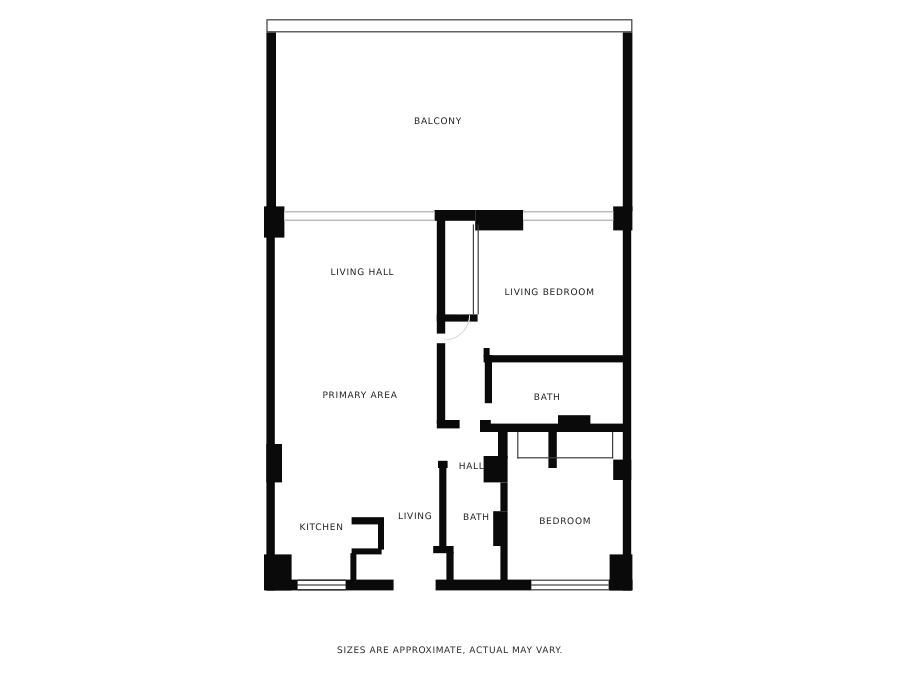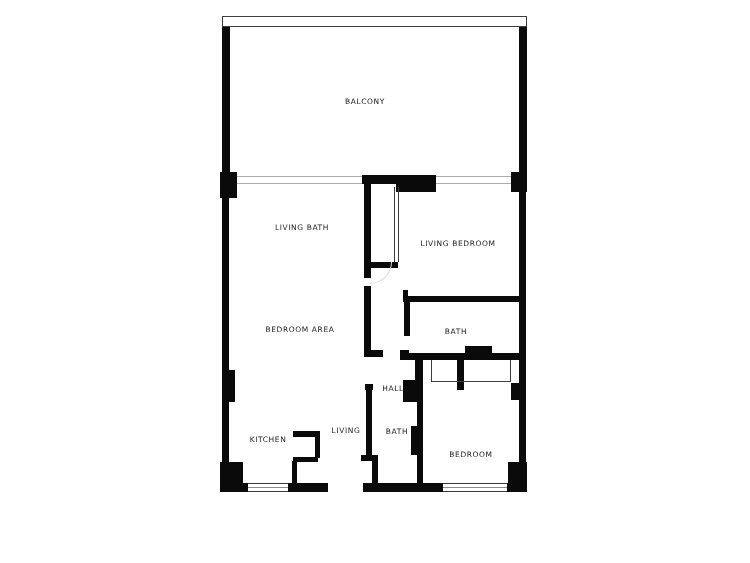--- a/index.html
+++ b/index.html
@@ -79,29 +79,30 @@
 
   <div class="slider" style="left:237px;top:176px;width:125px;height:8px;"></div>
   <div class="slider" style="left:436px;top:176px;width:75px;height:8px;"></div>
   <div class="closet-face" style="left:394px;top:187px;width:5px;height:75px;"></div>
   <div class="closet-box" style="left:431px;top:360px;width:80px;height:22px;"></div>
   <div class="window" style="left:248px;top:483px;width:40px;height:9px;"></div>
   <div class="window" style="left:443px;top:483px;width:64px;height:9px;"></div>
   <div class="door-arc" style="left:370px;top:262px;width:22px;height:22px;"></div>
 
   <div class="room-label" style="left:365px;top:101px;">BALCONY</div>
-  <div class="room-label" style="left:302px;top:227px;">LIVING BATH</div>
+  <div class="room-label" style="left:302px;top:227px;">LIVING HALL</div>
   <div class="room-label" style="left:458px;top:243px;">LIVING BEDROOM</div>
-  <div class="room-label" style="left:300px;top:329px;">BEDROOM AREA</div>
+  <div class="room-label" style="left:300px;top:329px;">PRIMARY AREA</div>
   <div class="room-label" style="left:456px;top:331px;">BATH</div>
   <div class="room-label" style="left:393px;top:388px;">HALL</div>
   <div class="room-label" style="left:268px;top:439px;">KITCHEN</div>
   <div class="room-label" style="left:346px;top:430px;">LIVING</div>
   <div class="room-label" style="left:397px;top:431px;">BATH</div>
-  <div class="room-label" style="left:471px;top:434px;margin-top:20px;">BEDROOM</div>
+  <div class="room-label" style="left:471px;top:434px;">BEDROOM</div>
 
+  <div class="disclaimer" style="left:375px;top:542px;">SIZES ARE APPROXIMATE, ACTUAL MAY VARY.</div>
 
   <svg style="position:absolute;left:707px;top:516px;" width="30" height="30" viewBox="0 0 30 30">
     <polygon points="7,1 28,18 11,22 1,29" fill="#101010"></polygon>
   </svg>
   <i class="north-n" style="left:702px;top:540px;">N</i>
 
 </div>
 
 </body></html>

